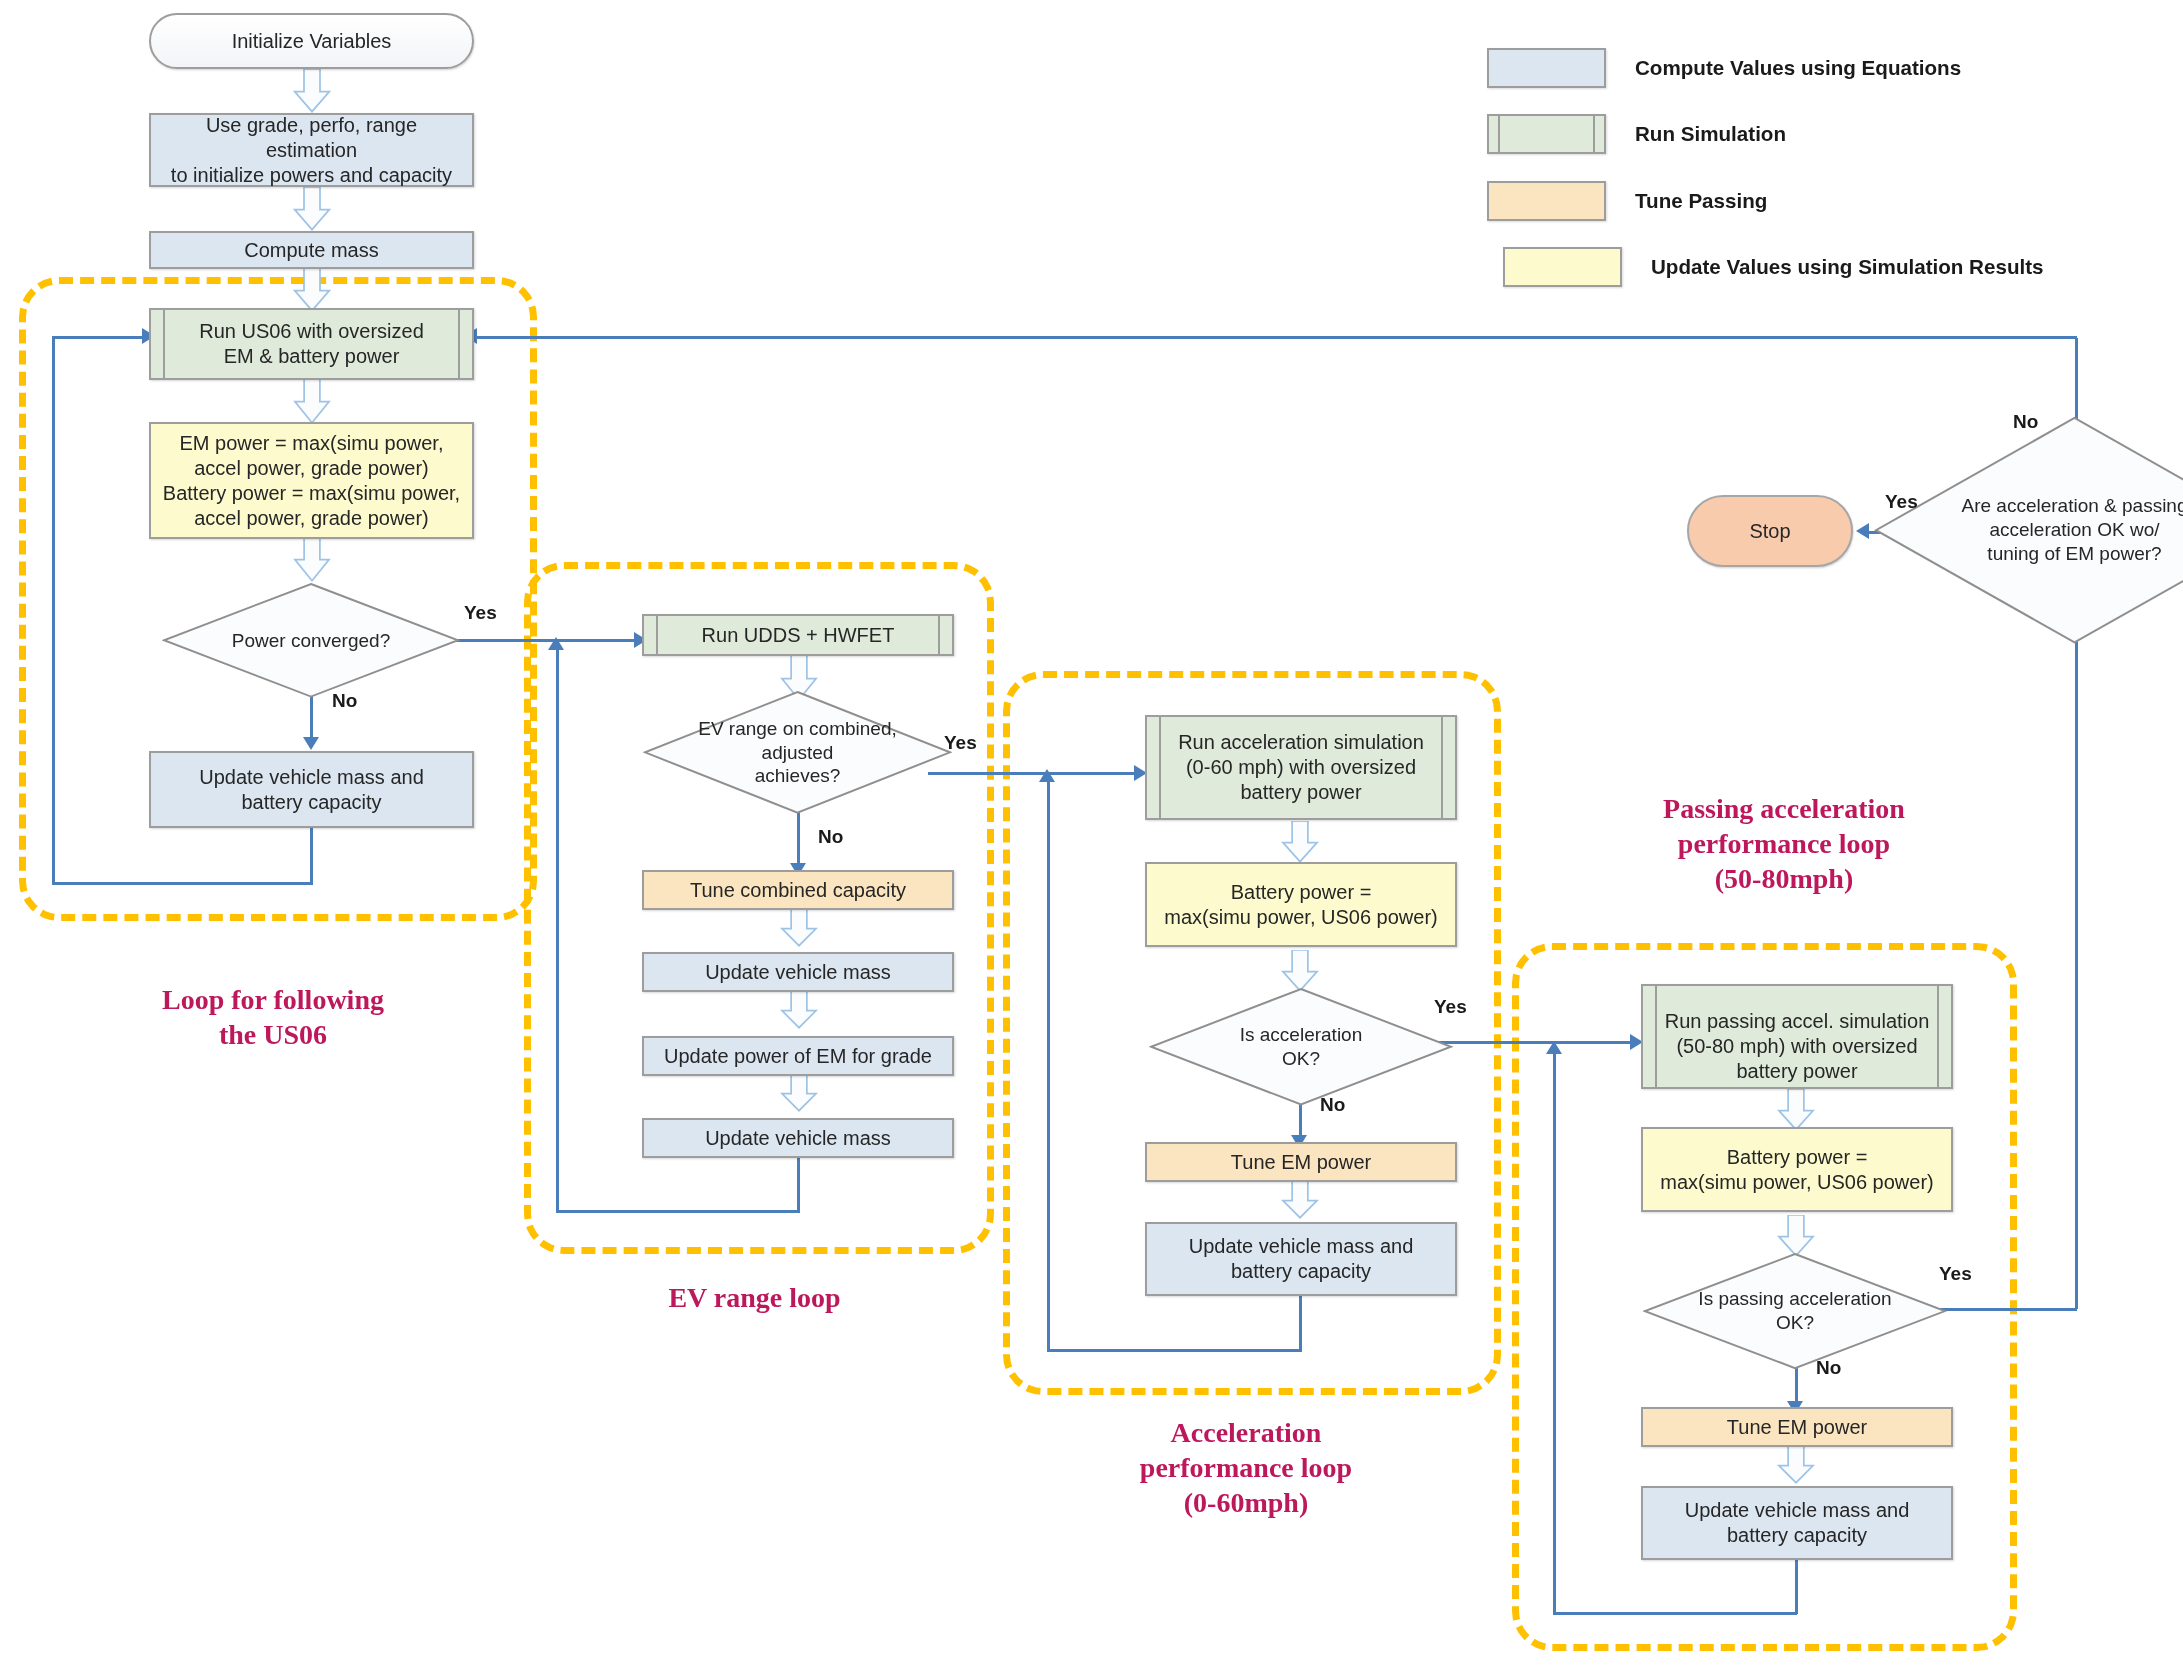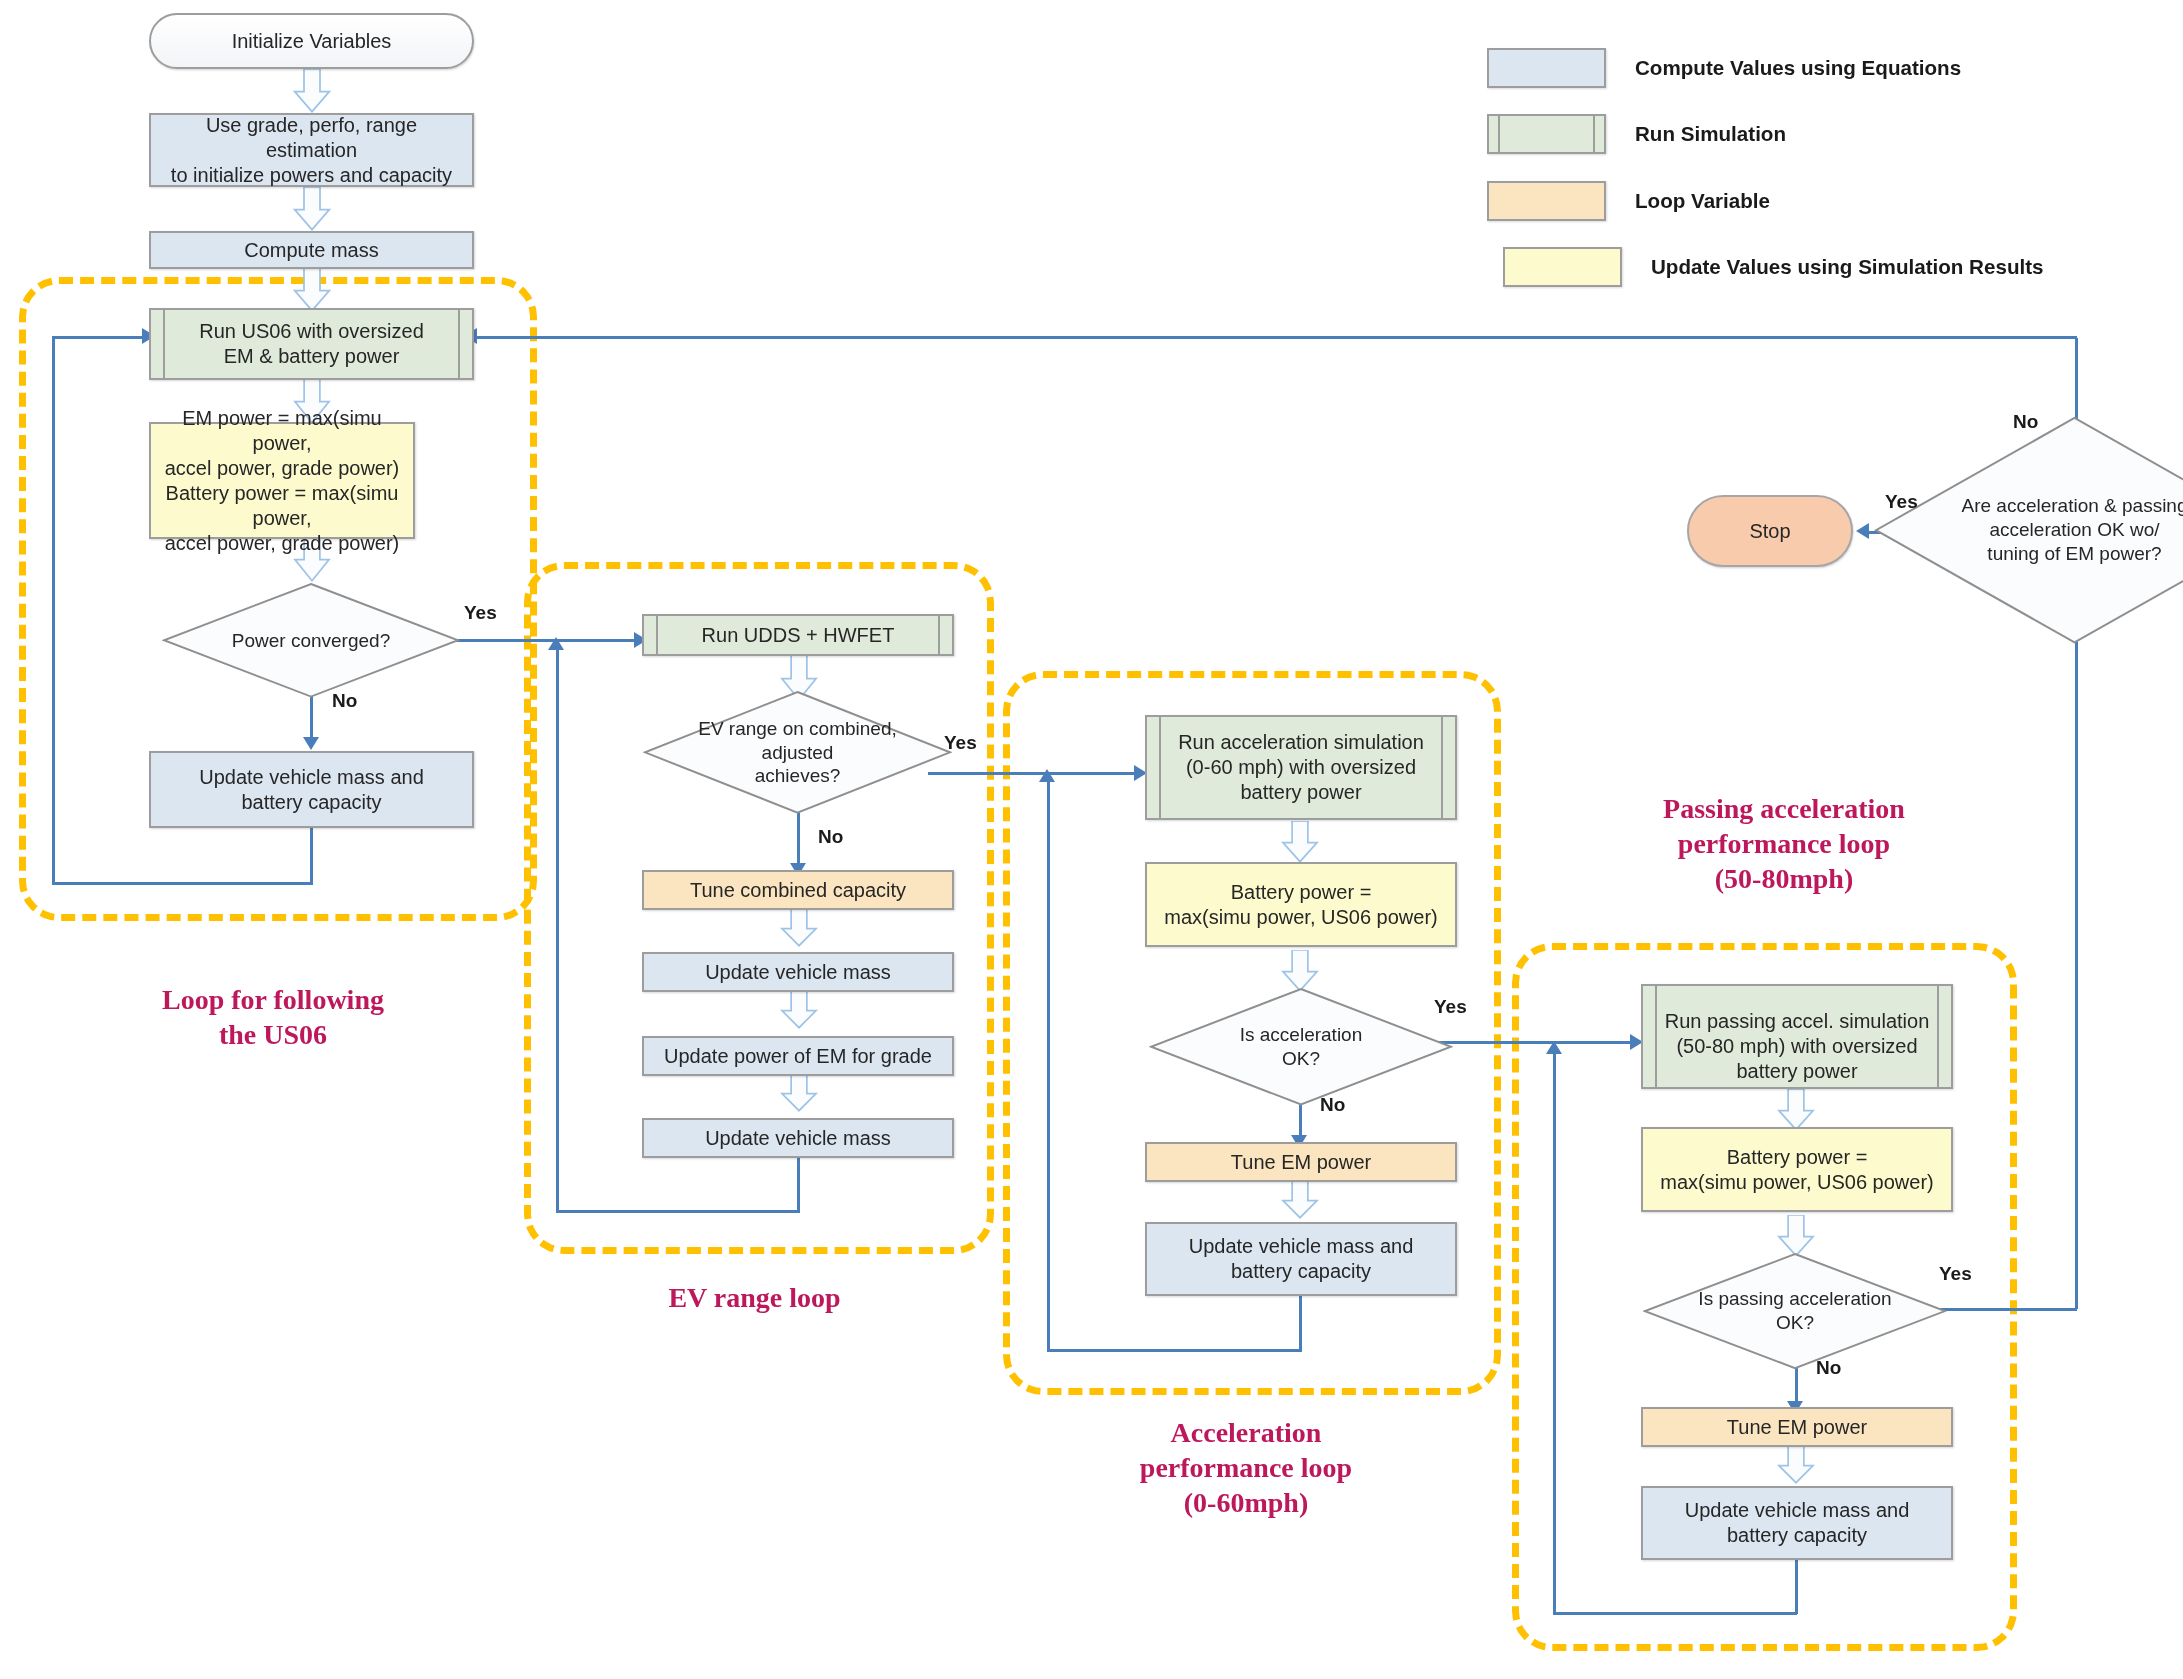--- a/index.html
+++ b/index.html
@@ -198,21 +198,21 @@
   <div class="node blue" style="left:149px;top:231px;width:325px;height:38px;">
     <span>Compute mass</span>
   </div>
 
   <div class="node green" style="left:149px;top:308px;width:325px;height:72px;">
     <span>
       <span>Run US06 with oversized</span><br><span>EM &amp; battery power</span>
     </span>
   </div>
 
-  <div class="node yellow" style="left:149px;top:422px;width:266px;height:117px;">
+  <div class="node yellow" style="left:149px;top:422px;width:325px;height:117px;">
     <span>
       <span>EM power = max(simu power,</span><br><span>accel power, grade power)</span><br><span>Battery power = max(simu power,</span><br><span>accel power, grade power)</span>
     </span>
   </div>
 
   <div class="diamond" style="left:162px;top:582px;width:298px;height:117px;">
     <svg class="dshape" viewBox="0 0 450 176" preserveAspectRatio="none">
         <polygon points="225,3 447,88 225,173 3,88" fill="#fbfcfd" stroke="#8f8f8f" stroke-width="3"></polygon>
       </svg>
     <div class="dtext">Power converged?</div>
@@ -356,21 +356,21 @@
     <div class="lgrow" style="left:0;top:0;">
       <div class="lgswatch" style="background:#dce6f1;"></div>
       <div class="lglabel">Compute Values using Equations</div>
     </div>
     <div class="lgrow" style="left:0;top:66px;">
       <div class="lgswatch green" style="background:#dfeada;"></div>
       <div class="lglabel">Run Simulation</div>
     </div>
     <div class="lgrow" style="left:0;top:133px;">
       <div class="lgswatch" style="background:#fbe5c0;"></div>
-      <div class="lglabel">Loop Variable</div>
+      <div class="lglabel">Tune Passing</div>
     </div>
     <div class="lgrow" style="left:16px;top:199px;">
       <div class="lgswatch" style="background:#fdfbcd;"></div>
       <div class="lglabel">Update Values using Simulation Results</div>
     </div>
   </div>
 
 </div>
 
 

